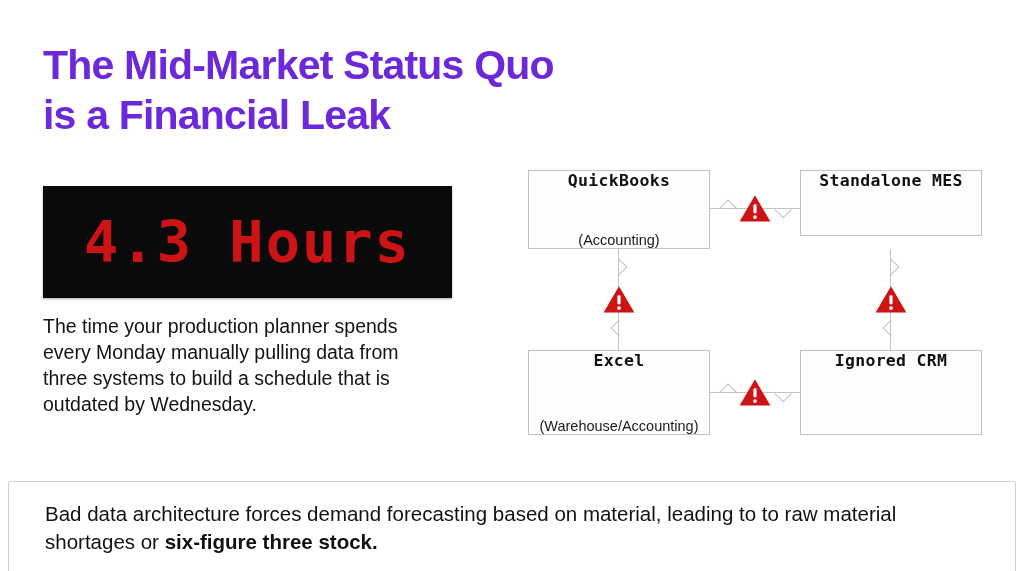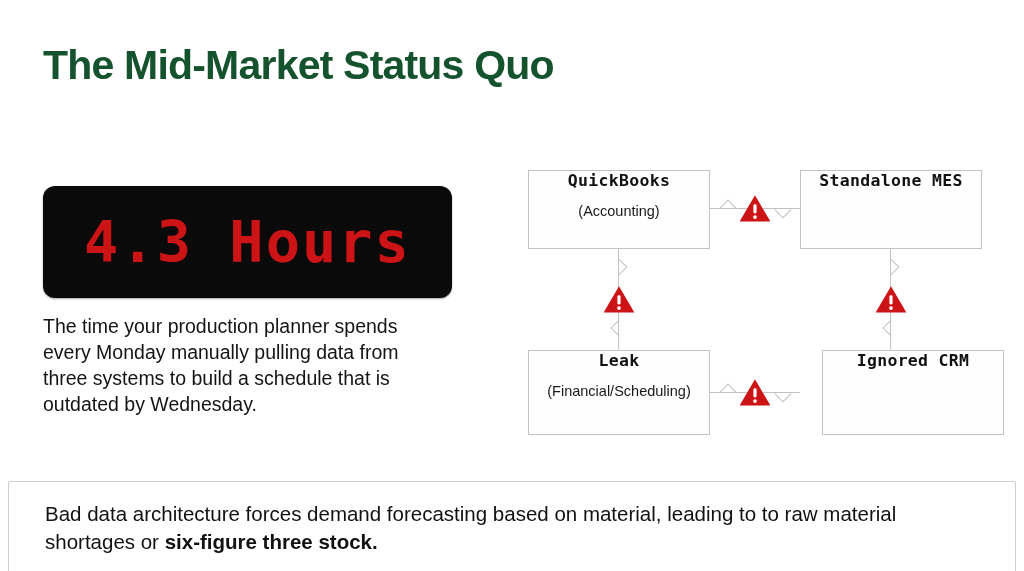--- a/index.html
+++ b/index.html
@@ -20,33 +20,33 @@
   
   #headline {
     position: absolute;
     left: 43px;
     top: 40px;
     width: 620px;
     font-size: 41px;
     font-weight: bold;
     line-height: 1.22;
     letter-spacing: -0.8px;
-    color: #14532d;
+    color: #6d28d9;
   }
   #headline .hl-line { display: block; }
 
   
   #led-panel {
     position: absolute;
     left: 43px;
     top: 186px;
     width: 409px;
     height: 112px;
     background: #0a0a0a;
-    border-radius: 12px;
+    border-radius: 0;
     display: flex;
     align-items: center;
     justify-content: center;
     box-shadow: 0 1px 2px rgba(0,0,0,0.35);
   }
   #led-value {
     font-family: "DejaVu Sans Mono", "Liberation Mono", monospace;
     font-size: 57px;
     font-weight: bold;
     color: #cc1316;
@@ -75,41 +75,41 @@
     height: 290px;
   }
   .node {
     position: absolute;
     box-sizing: border-box;
     background: #fefefe;
     border: 1.4px solid #c2c2c2;
     display: flex;
     flex-direction: column;
     align-items: center;
-    justify-content: flex-start;
+    justify-content: space-between;
     text-align: center;
   }
   .node-title {
     font-family: "DejaVu Sans Mono", "Liberation Mono", monospace;
     font-size: 16.5px;
     font-weight: bold;
     color: #111111;
     letter-spacing: 0.3px;
     white-space: nowrap;
   }
   .node-sub {
     font-size: 14.5px;
     color: #1a1a1a;
     margin-top: 13px;
     white-space: nowrap;
   }
   #node-quickbooks { left: 28px;  top: 10px;  width: 182px; height: 79px; }
-  #node-mes        { left: 300px; top: 10px;  width: 182px; height: 79px; }
+  #node-mes        { left: 300px; top: 10px;  width: 182px; height: 66px; }
   #node-excel      { left: 28px;  top: 190px; width: 182px; height: 85px; }
-  #node-crm        { left: 300px; top: 190px; width: 182px; height: 85px; margin-left: 22px; }
+  #node-crm        { left: 300px; top: 190px; width: 182px; height: 85px; }
 
   
   .conn {
     position: absolute;
     background: #c2c2c2;
   }
   .conn-h { height: 1.4px; }
   .conn-v { width: 1.4px; }
 
   #conn-top    { left: 210px; top: 48px;  width: 90px; }
@@ -159,20 +159,21 @@
     line-height: 1.36;
     color: #121212;
   }
   #banner-text b { font-weight: bold; }
 </style>
 </head>
 <body>
 
 <div id="headline">
   <span class="hl-line">The Mid-Market Status Quo</span>
+  <span class="hl-line">is a Financial Leak</span>
 </div>
 
 <div id="led-panel">
   <div id="led-value">4.3 Hours</div>
 </div>
 
 <div id="metric-caption">The time your production planner spends every Monday manually pulling data from three systems to build a schedule that is outdated by Wednesday.</div>
 
 <div id="diagram">
 
@@ -193,22 +194,22 @@
   <div class="node" id="node-quickbooks">
     <div class="node-title">QuickBooks</div>
     <div class="node-sub">(Accounting)</div>
   </div>
 
   <div class="node" id="node-mes">
     <div class="node-title">Standalone MES</div>
   </div>
 
   <div class="node" id="node-excel">
-    <div class="node-title">Leak</div>
-    <div class="node-sub">(Financial/Scheduling)</div>
+    <div class="node-title">Excel</div>
+    <div class="node-sub">(Warehouse/Accounting)</div>
   </div>
 
   <div class="node" id="node-crm">
     <div class="node-title">Ignored CRM</div>
   </div>
 
   <svg class="warn" id="warn-top" viewBox="0 0 34 34">
     <path d="M17 3.2 L32.4 29.6 L1.6 29.6 Z" fill="#cc1316"></path>
     <rect x="15.4" y="12.2" width="3.2" height="9.2" rx="1.3" fill="#ffffff"></rect>
     <circle cx="17" cy="25.1" r="1.85" fill="#ffffff"></circle>

